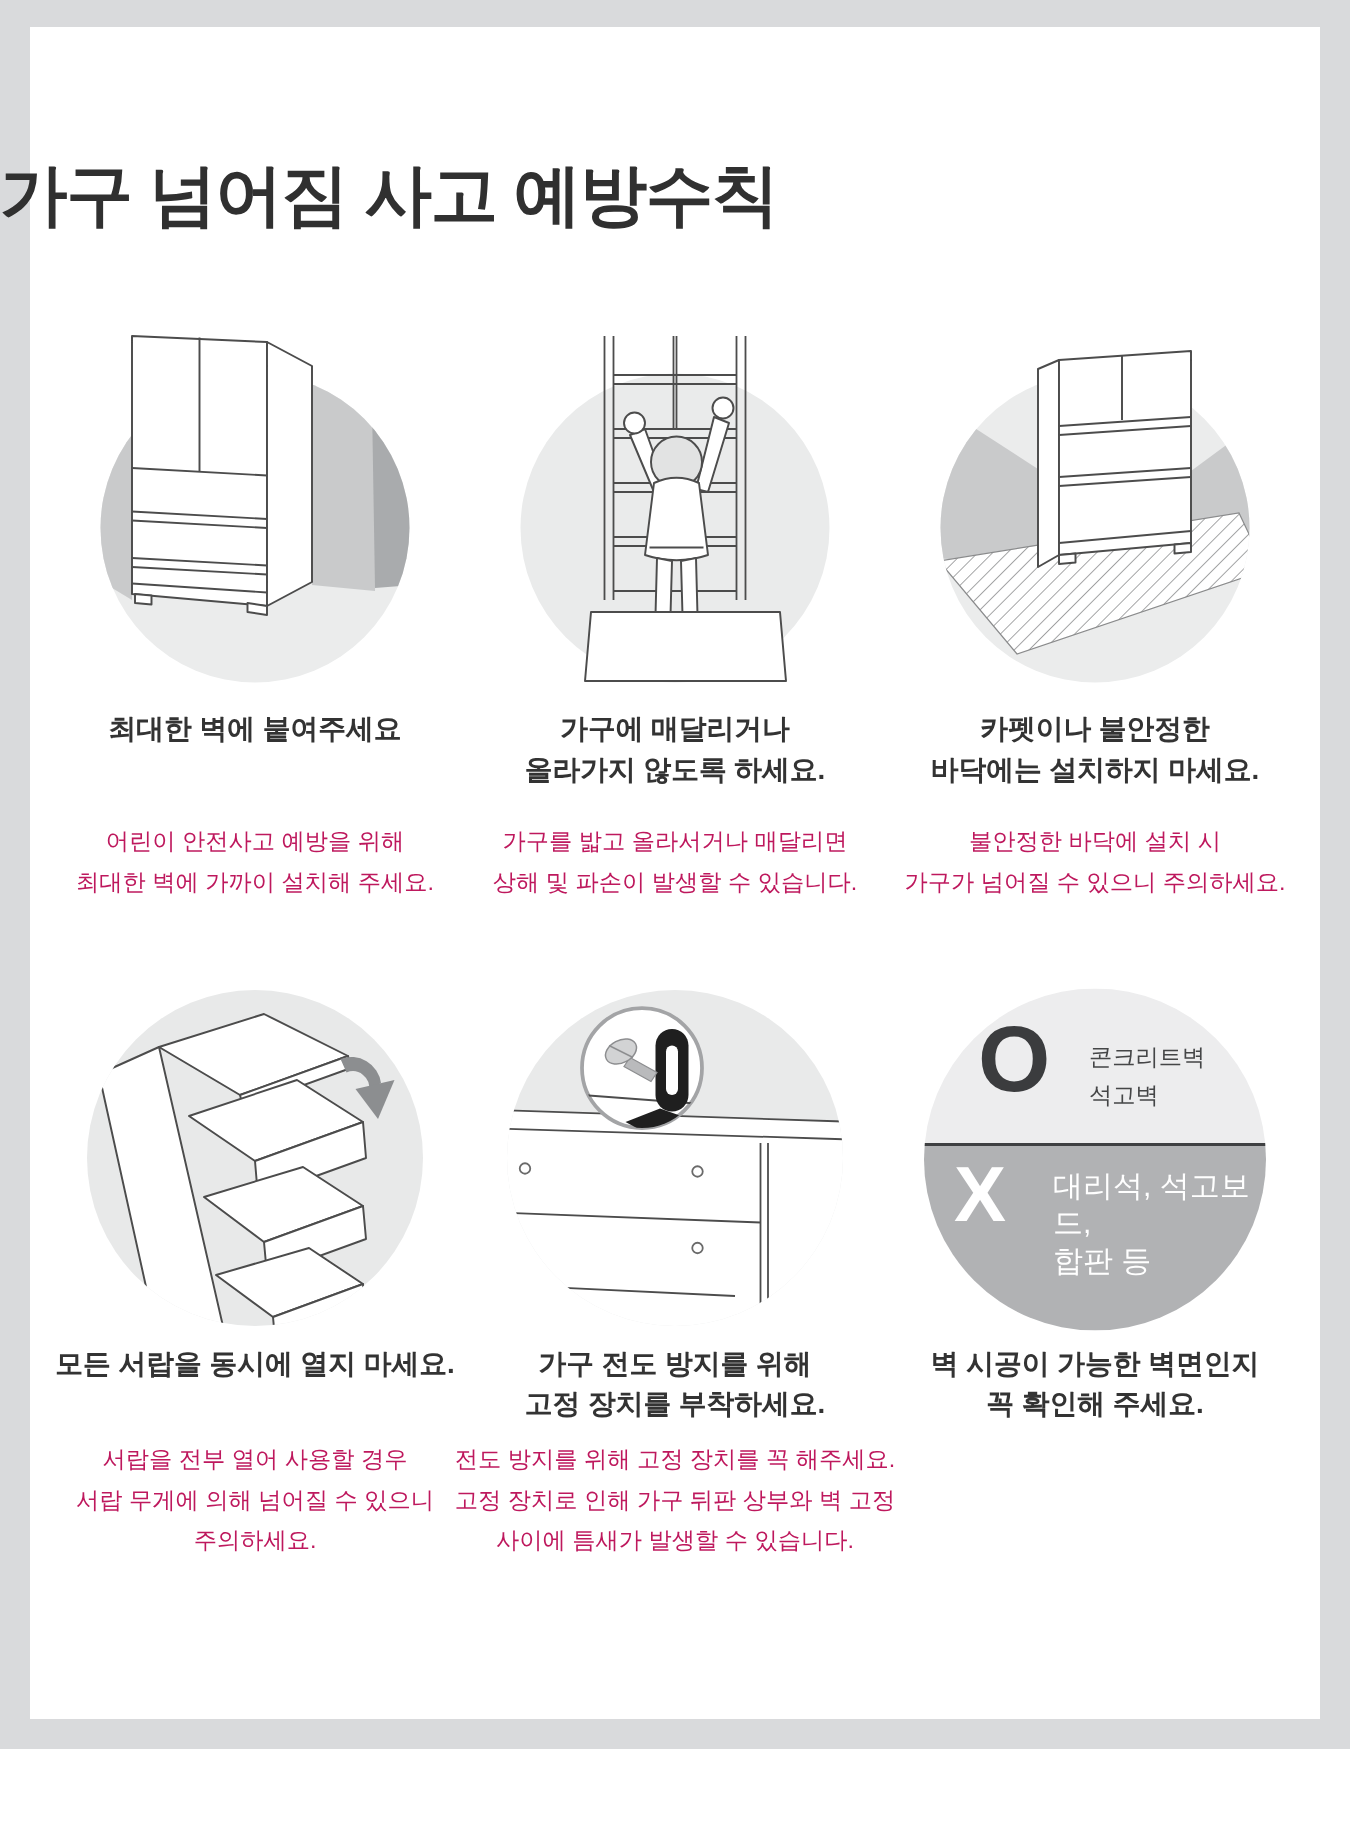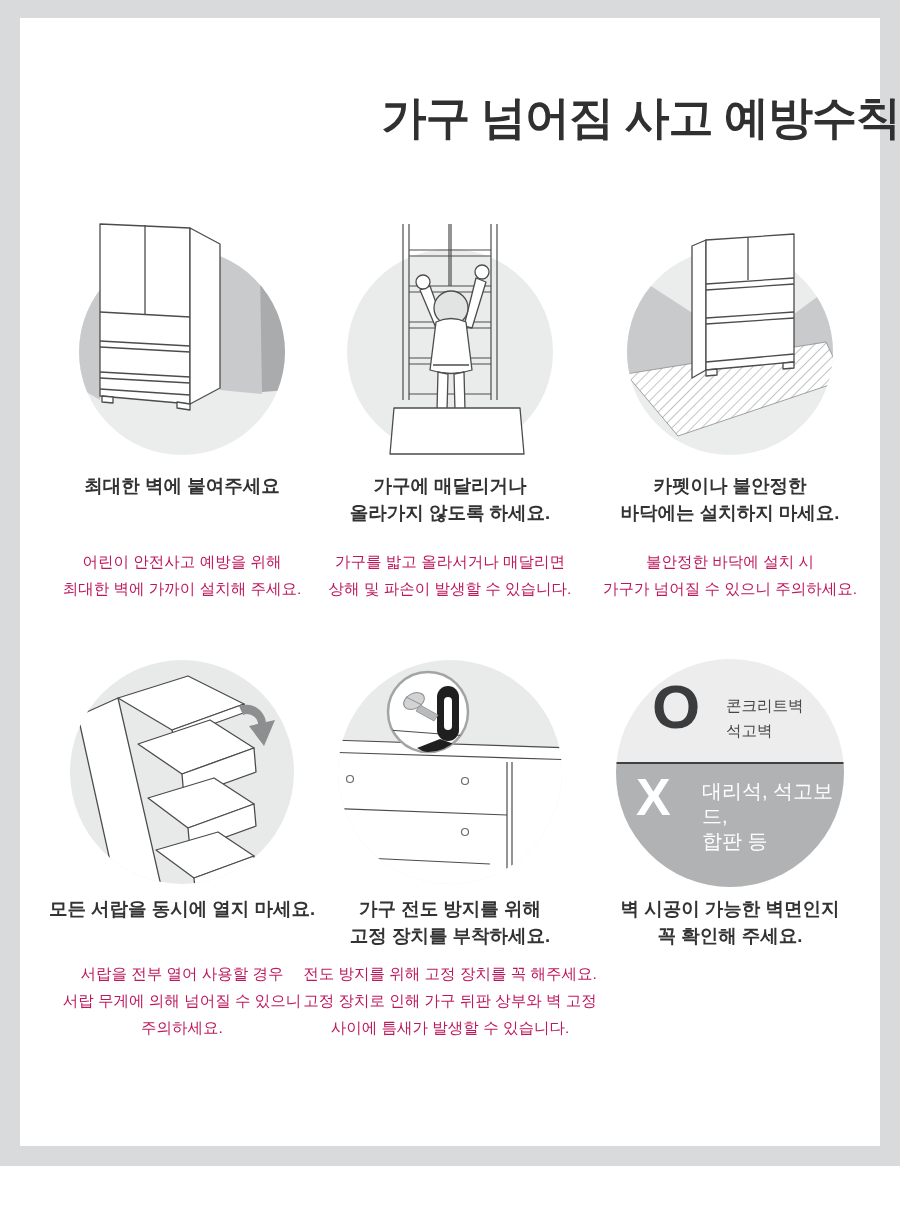--- a/index.html
+++ b/index.html
@@ -3,38 +3,38 @@
 <meta charset="utf-8">
 <style>
   html,body{margin:0;padding:0;}
   .page{
     position:relative;width:900px;height:1230px;background:#ffffff;overflow:hidden;
     font-family:"Liberation Sans","DejaVu Sans",sans-serif;
   }
   .gray-bg{position:absolute;left:0;top:0;width:900px;height:1166px;background:#d9dadc;}
   .card{position:absolute;left:20px;top:18px;width:860px;height:1128px;background:#ffffff;}
   .title{
-    position:absolute;left:0;top:88px;width:900px;text-align:right;
+    position:absolute;left:0;top:100px;width:900px;text-align:left;
     font-size:45px;font-weight:800;color:#303030;letter-spacing:-1px;
   }
   .item{position:absolute;width:280px;text-align:center;}
   .item .illus{position:absolute;left:0;top:0;width:280px;}
   .item .heading{
     position:absolute;left:-20px;width:320px;text-align:center;
     font-size:18.5px;font-weight:700;color:#333333;line-height:27px;white-space:pre-line;
   }
   .item .body{
     position:absolute;left:-25px;width:330px;text-align:center;
     font-size:15.5px;color:#be185d;line-height:27px;white-space:pre-line;
   }
   .row1 .heading{top:250px;}
   .row1 .body{top:326px;}
   .row2 .heading{top:245px;}
   .row2 .body{top:310px;}
-  .col1{left:42px;}  .col2{left:310px;}  .col3{left:590px;}
+  .col1{left:30px;}  .col2{left:310px;}  .col3{left:590px;}
   .row1{top:222px;height:420px;}
   .row2{top:650px;height:460px;}
   svg{display:block;}
   
   .ox-circle{position:absolute;left:26px;top:9px;width:228px;height:228px;border-radius:50%;overflow:hidden;text-align:left;}
   .ox-top{height:103px;background:#ededee;}
   .ox-divider{height:2px;background:#3f4042;}
   .ox-bottom{height:123px;background:#b1b2b4;}
   .ox-mark-o{position:absolute;left:36px;top:16px;font-size:62px;font-weight:900;color:#3b3c3e;line-height:64px;}
   .ox-label-o{position:absolute;left:86px;top:34px;font-size:15.5px;color:#454647;line-height:25px;white-space:pre-line;margin-left:24px;}

